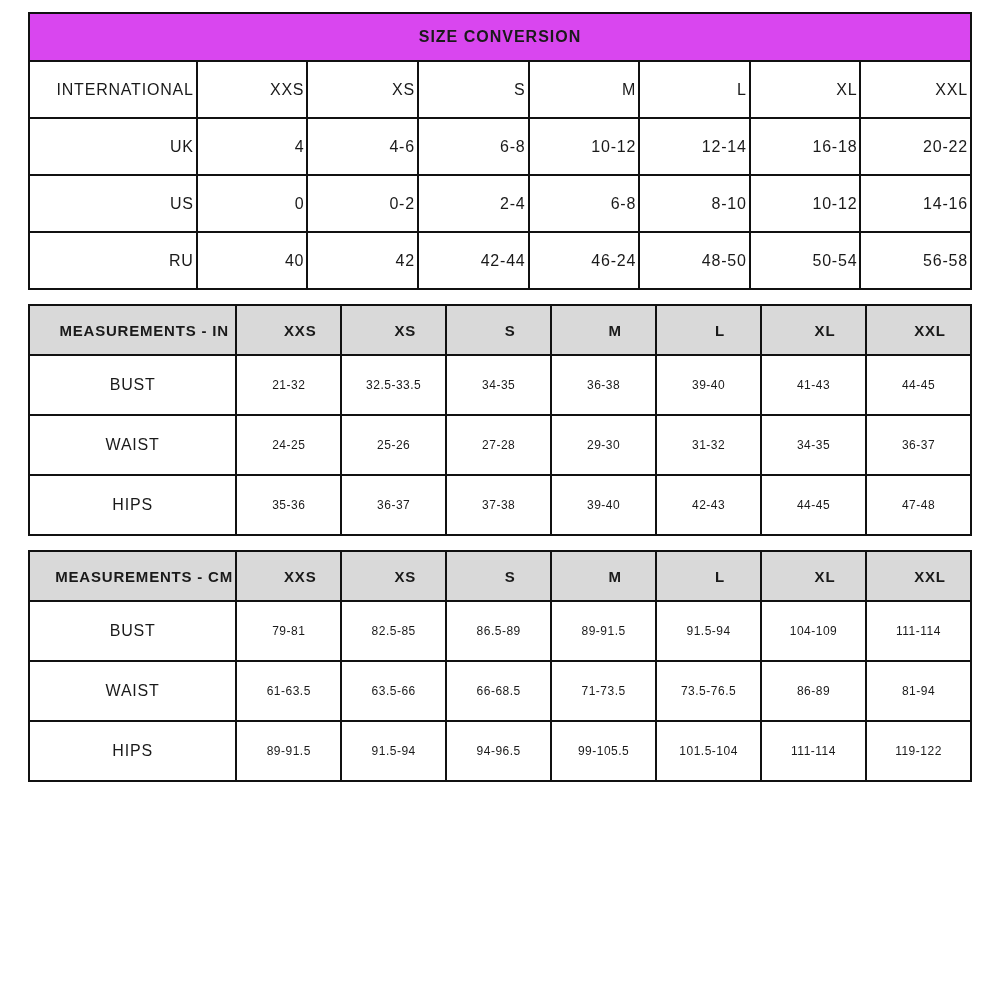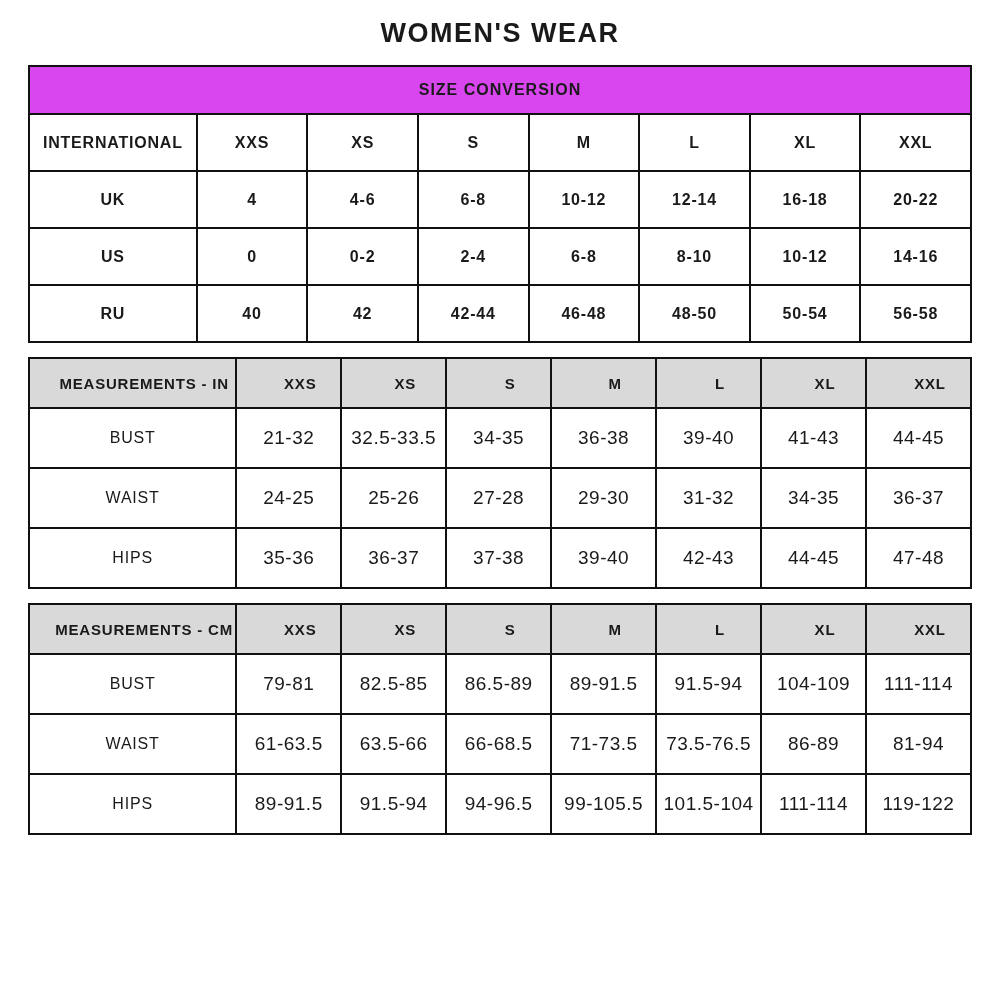--- a/index.html
+++ b/index.html
@@ -40,49 +40,49 @@
   .size-table .span-header th {
     background: #d946ef;
     height: 46px;
     font-size: 16px;
     font-weight: 700;
     letter-spacing: 1px;
   }
   .size-table tbody td {
     height: 55px;
     font-size: 16px;
-    font-weight: 700;
+    font-weight: 400;
     letter-spacing: 0.8px;
+    text-align: right;
   }
   
   .meas-table thead th {
     background: #d9d9d9;
     height: 48px;
     font-size: 15px;
     font-weight: 700;
     letter-spacing: 0.8px;
     padding-left: 25px;
   }
   .meas-table tbody td {
     height: 58px;
-    font-size: 19px;
+    font-size: 12px;
     font-weight: 400;
     letter-spacing: 0.5px;
   }
   .meas-table tbody td.row-label {
     font-size: 16px;
     letter-spacing: 0.8px;
   }
 </style>
 </head>
 <body>
 
 <div class="page">
 
-  <h1 class="page-title">WOMEN'S WEAR</h1>
 
   <table class="size-table">
     <colgroup>
       <col style="width:17.8%">
       <col style="width:11.74%">
         <col style="width:11.74%">
         <col style="width:11.74%">
       <col style="width:11.74%">
         <col style="width:11.74%">
         <col style="width:11.74%">
@@ -122,21 +122,21 @@
           <td>6-8</td>
           <td>8-10</td>
           <td>10-12</td>
           <td>14-16</td>
         </tr>
         <tr>
           <td class="row-label">RU</td>
           <td>40</td>
           <td>42</td>
           <td>42-44</td>
-          <td>46-48</td>
+          <td>46-24</td>
           <td>48-50</td>
           <td>50-54</td>
           <td>56-58</td>
         </tr>
       </tbody>
   </table>
 
   <table class="meas-table">
     <colgroup>
       <col style="width:22%">

